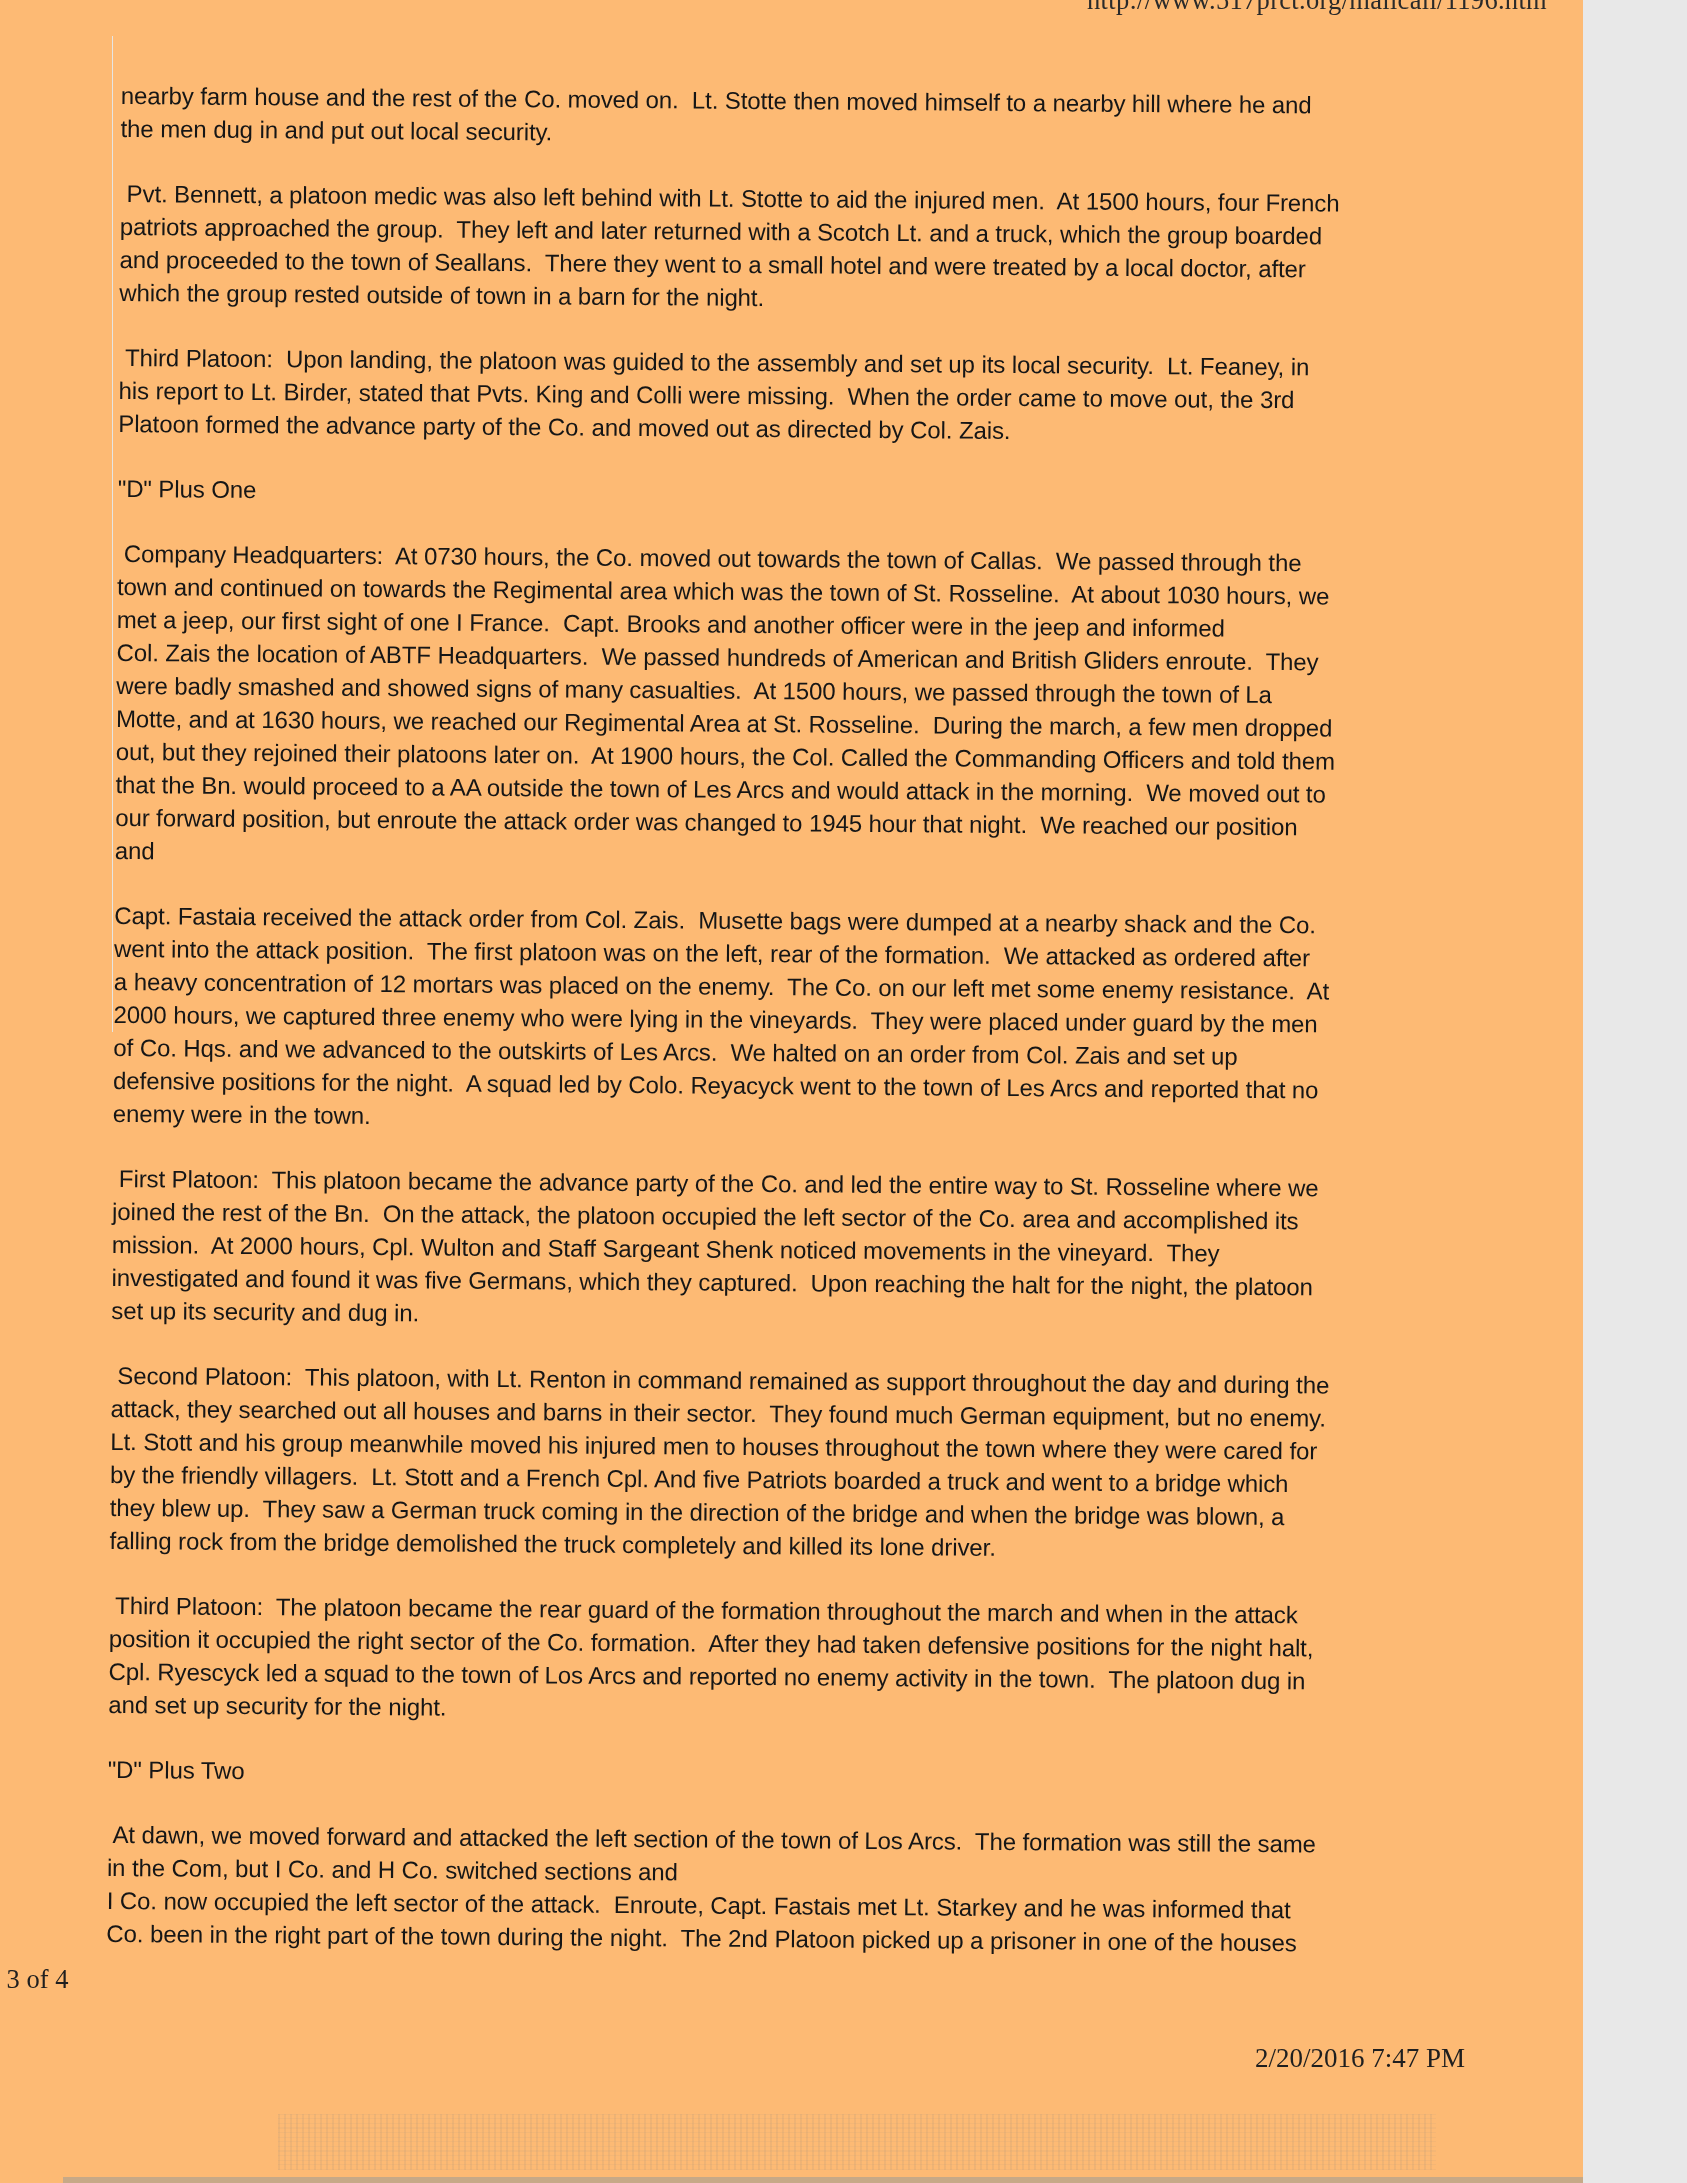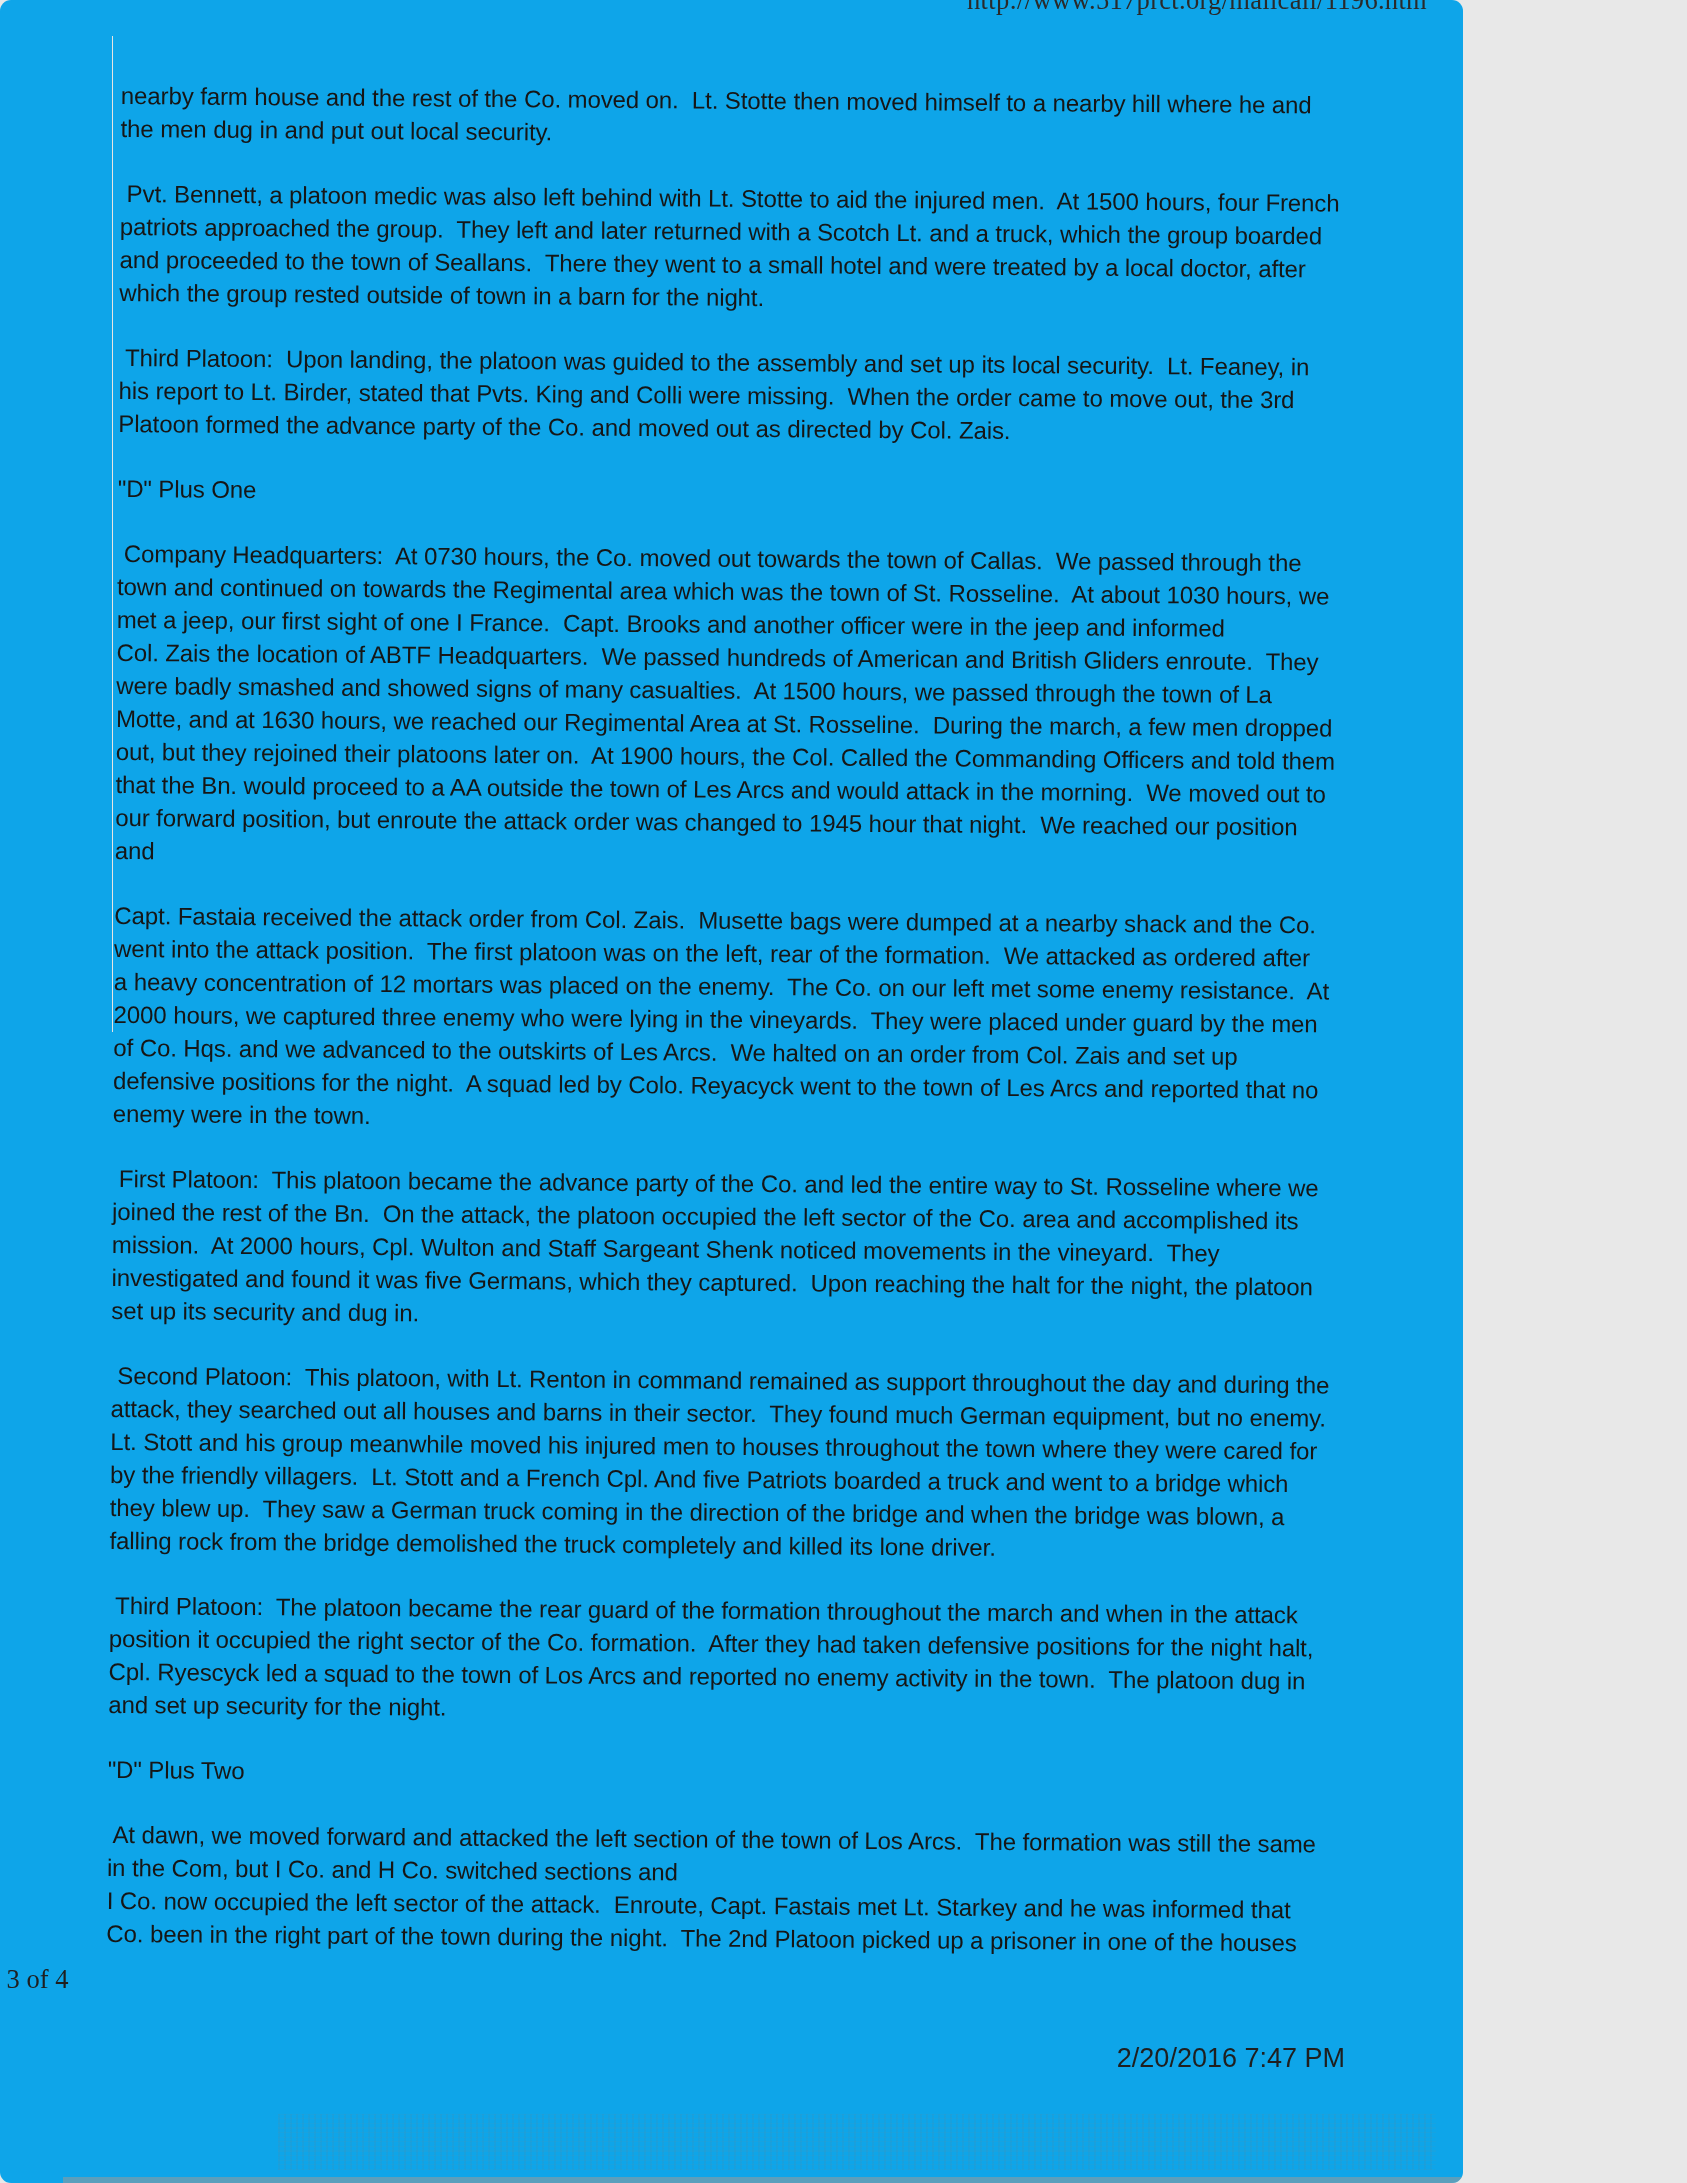--- a/index.html
+++ b/index.html
@@ -2,26 +2,25 @@
 <html style="font-size:10.6px"><head>
 <meta charset="utf-8">
 <style>
   html, body {
     margin: 0;
     padding: 0;
     background: #e8e8e8;
   }
   .page {
     position: relative;
-    width: 1463px;
+    width: 1583px;
     height: 2183px;
-    background: #0ea5e9;
+    background: #fdba74;
     overflow: hidden;
     font-family: "Liberation Sans", sans-serif;
-    border-radius: 11px;
   }
   
   .print-header {
     position: absolute;
     top: -14.6px;
     right: 36px;
     font-family: "Liberation Serif", serif;
     font-size: 26.5px;
     color: #2a2a2a;
     letter-spacing: 0.3px;
@@ -82,21 +81,21 @@
     left: 6.6px;
     top: 1964px;
     font-family: "Liberation Serif", serif;
     font-size: 26.5px;
     color: #1f1f1f;
   }
   .footer-time {
     position: absolute;
     right: 118px;
     top: 2043px;
-    font-family: Liberation Sans, sans-serif;
+    font-family: Liberation Serif, serif;
     font-size: 27px;
     color: #1f1f1f;
   }
 </style>
 </head>
 <body>
 
 <div class="page">
 
   <div class="print-header">http://www.517prct.org/mailcall/1196.htm</div>

